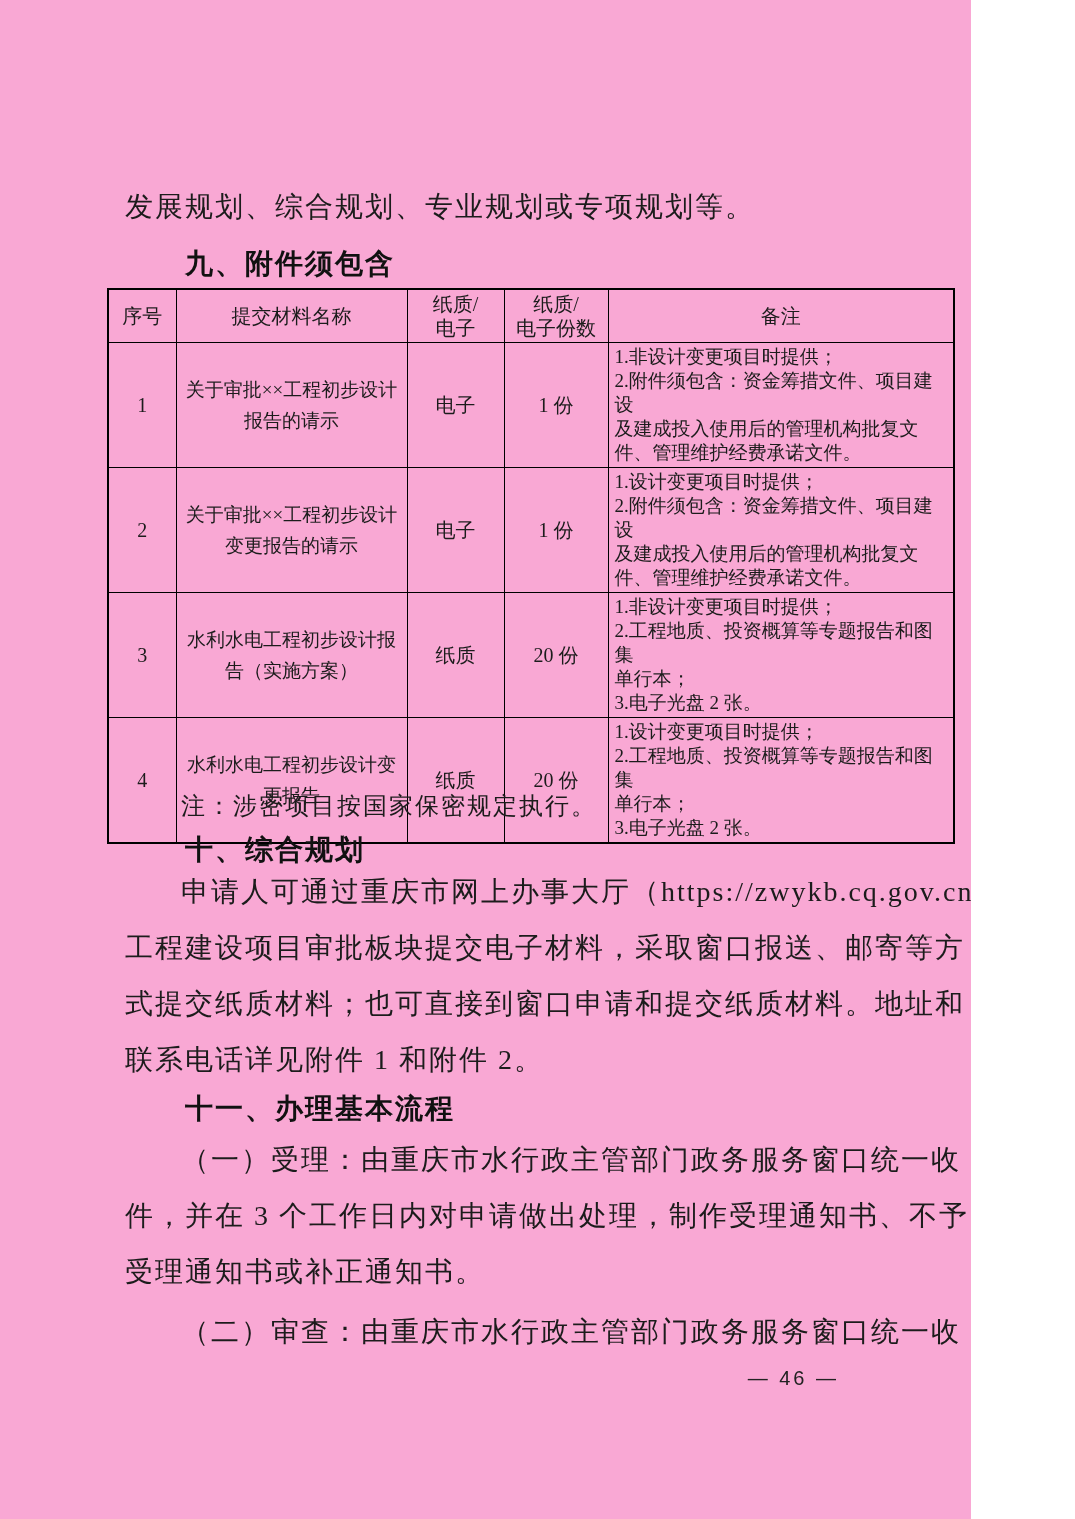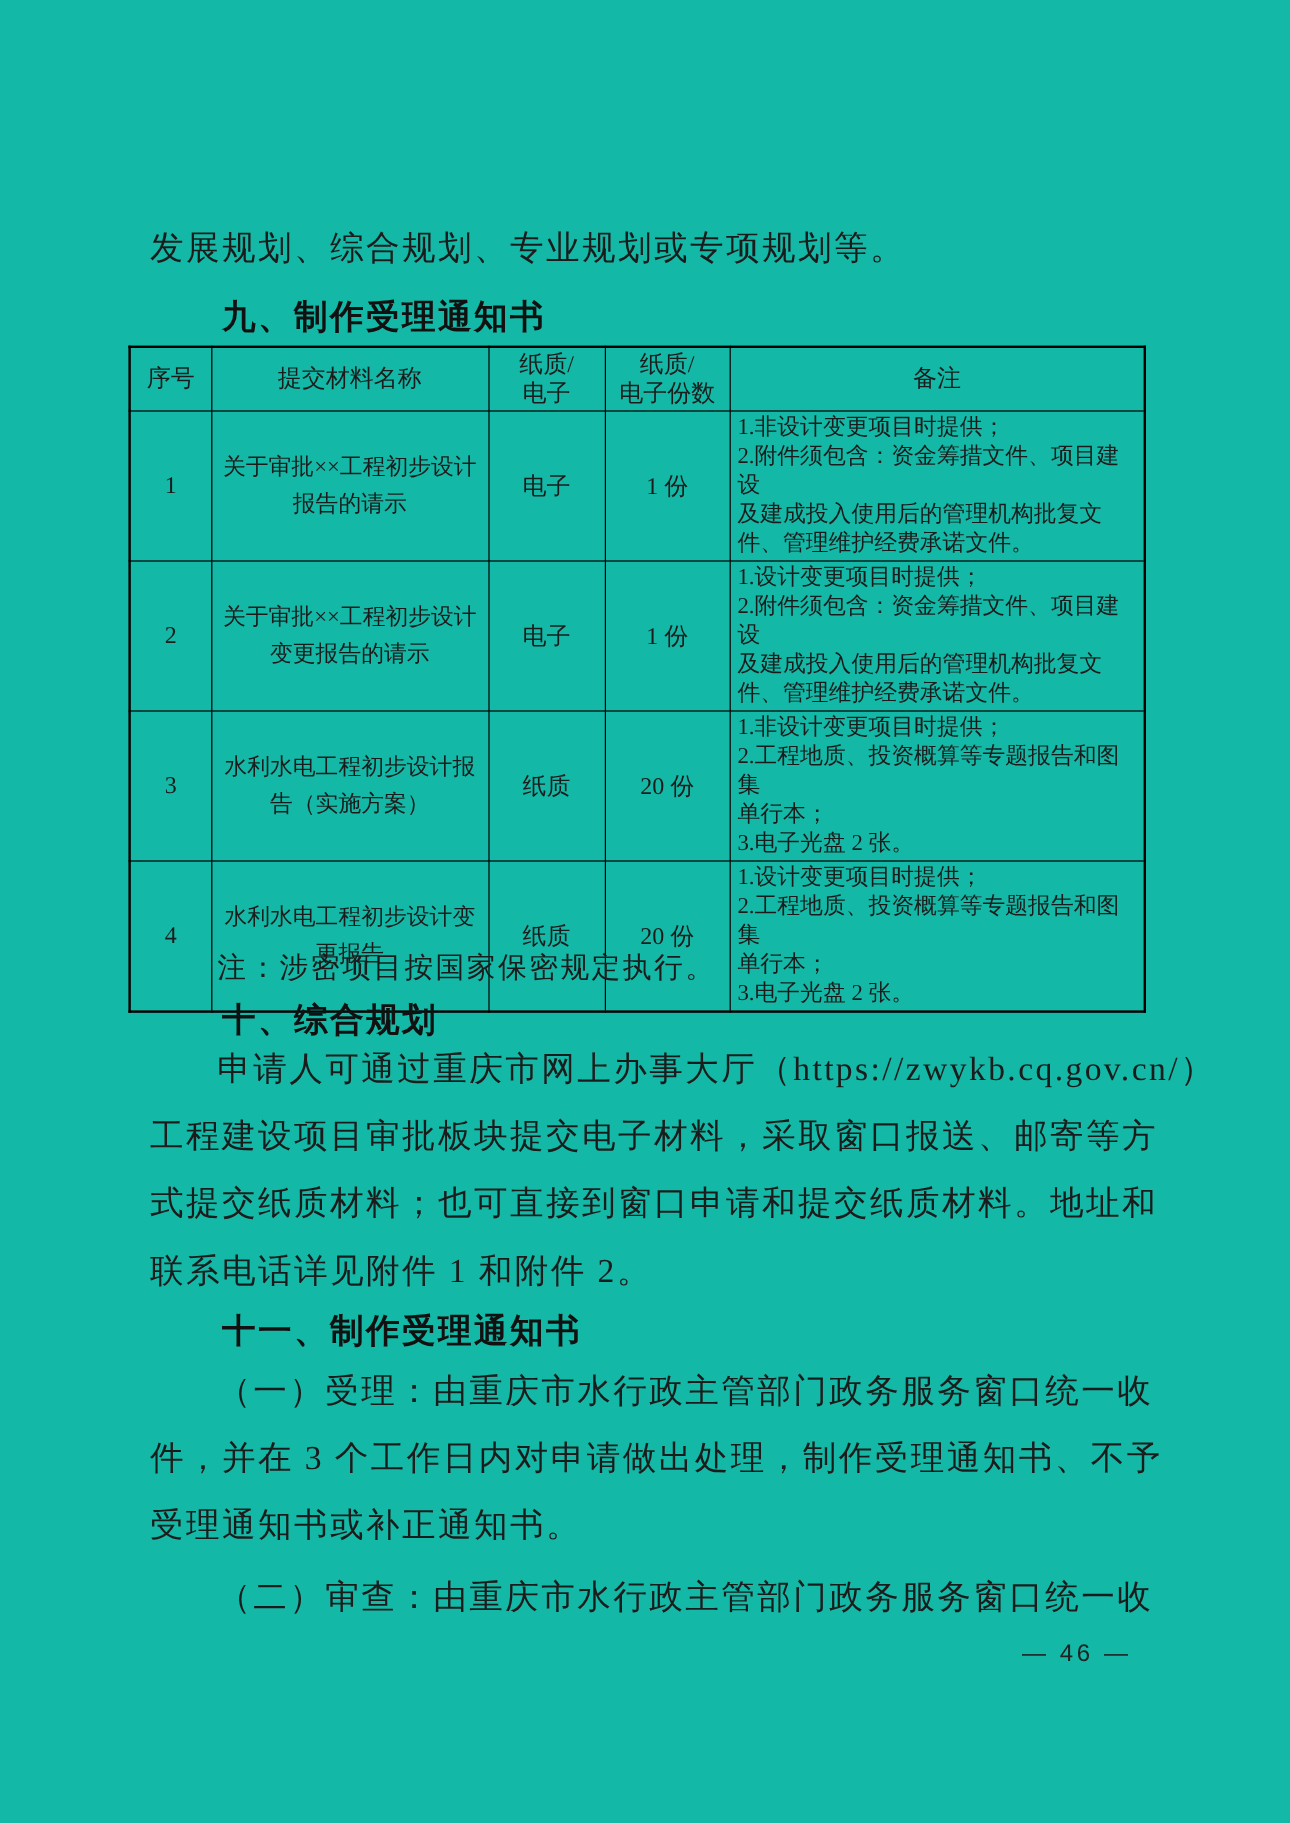--- a/index.html
+++ b/index.html
@@ -2,23 +2,23 @@
 <html><head>
 <meta charset="utf-8">
 <style>
   html, body {
     margin: 0;
     padding: 0;
     background: #ffffff;
   }
   .page {
     position: relative;
-    width: 1075px;
+    width: 971px;
     height: 1519px;
-    background: #14b8a6;
+    background: #f9a8d4;
     color: #1c1c1c;
     font-family: "Liberation Serif", serif;
     overflow: hidden;
   }
   
   .intro {
     position: absolute;
     left: 125px;
     top: 188px;
     margin: 0;
@@ -119,21 +119,21 @@
     padding: 3px 6px;
   }
 </style>
 </head>
 <body>
 
 <div class="page">
 
   <p class="intro">发展规划、综合规划、专业规划或专项规划等。</p>
 
-  <h2 class="heading h9">九、制作受理通知书</h2>
+  <h2 class="heading h9">九、附件须包含</h2>
 
   <table class="materials">
     <colgroup>
       <col style="width:68px">
       <col style="width:231px">
       <col style="width:97px">
       <col style="width:104px">
       <col style="width:346px">
     </colgroup>
     <thead>
@@ -197,21 +197,21 @@
 
   <p class="note">注：涉密项目按国家保密规定执行。</p>
 
   <h2 class="heading h10">十、综合规划</h2>
 
   <p class="para p10">申请人可通过重庆市网上办事大厅（https://zwykb.cq.gov.cn/）
 工程建设项目审批板块提交电子材料，采取窗口报送、邮寄等方
 式提交纸质材料；也可直接到窗口申请和提交纸质材料。地址和
 联系电话详见附件 1 和附件 2。</p>
 
-  <h2 class="heading h11">十一、制作受理通知书</h2>
+  <h2 class="heading h11">十一、办理基本流程</h2>
 
   <p class="para p11a">（一）受理：由重庆市水行政主管部门政务服务窗口统一收
 件，并在 3 个工作日内对申请做出处理，制作受理通知书、不予
 受理通知书或补正通知书。</p>
 
   <p class="para p11b">（二）审查：由重庆市水行政主管部门政务服务窗口统一收</p>
 
   <div class="footer-page">— 46 —</div>
 
 </div>

